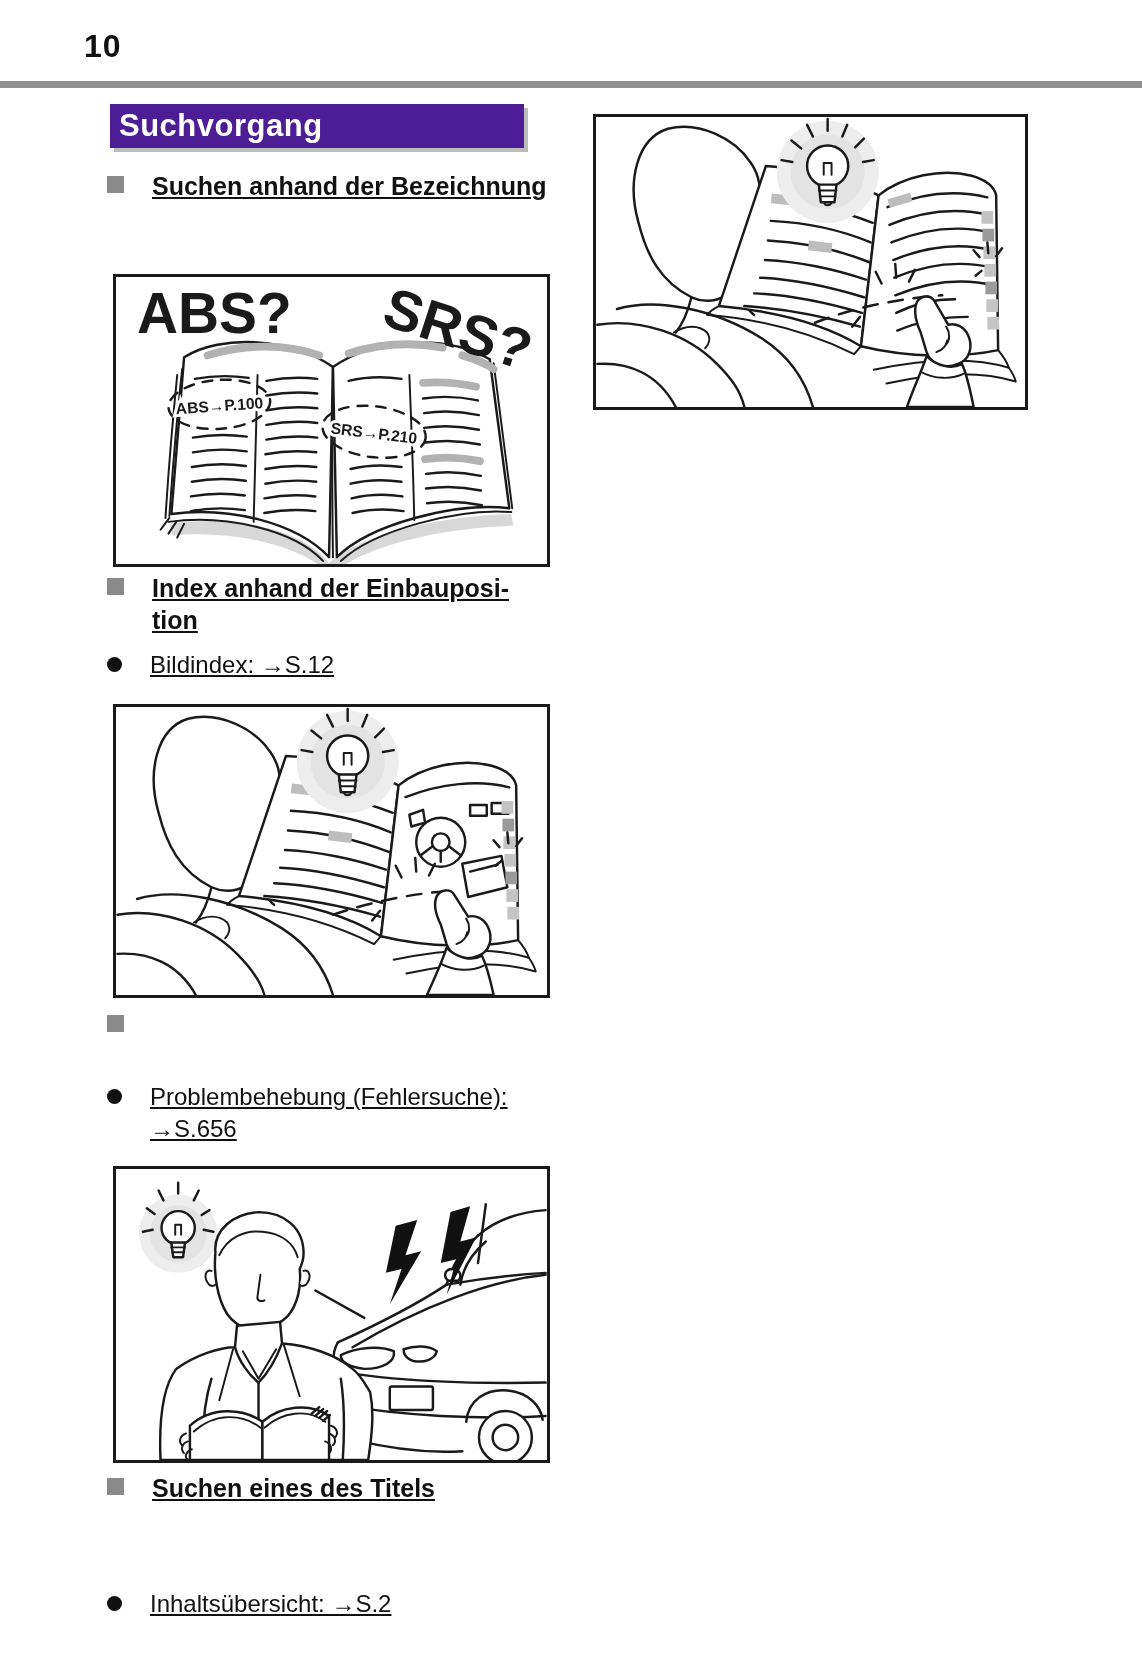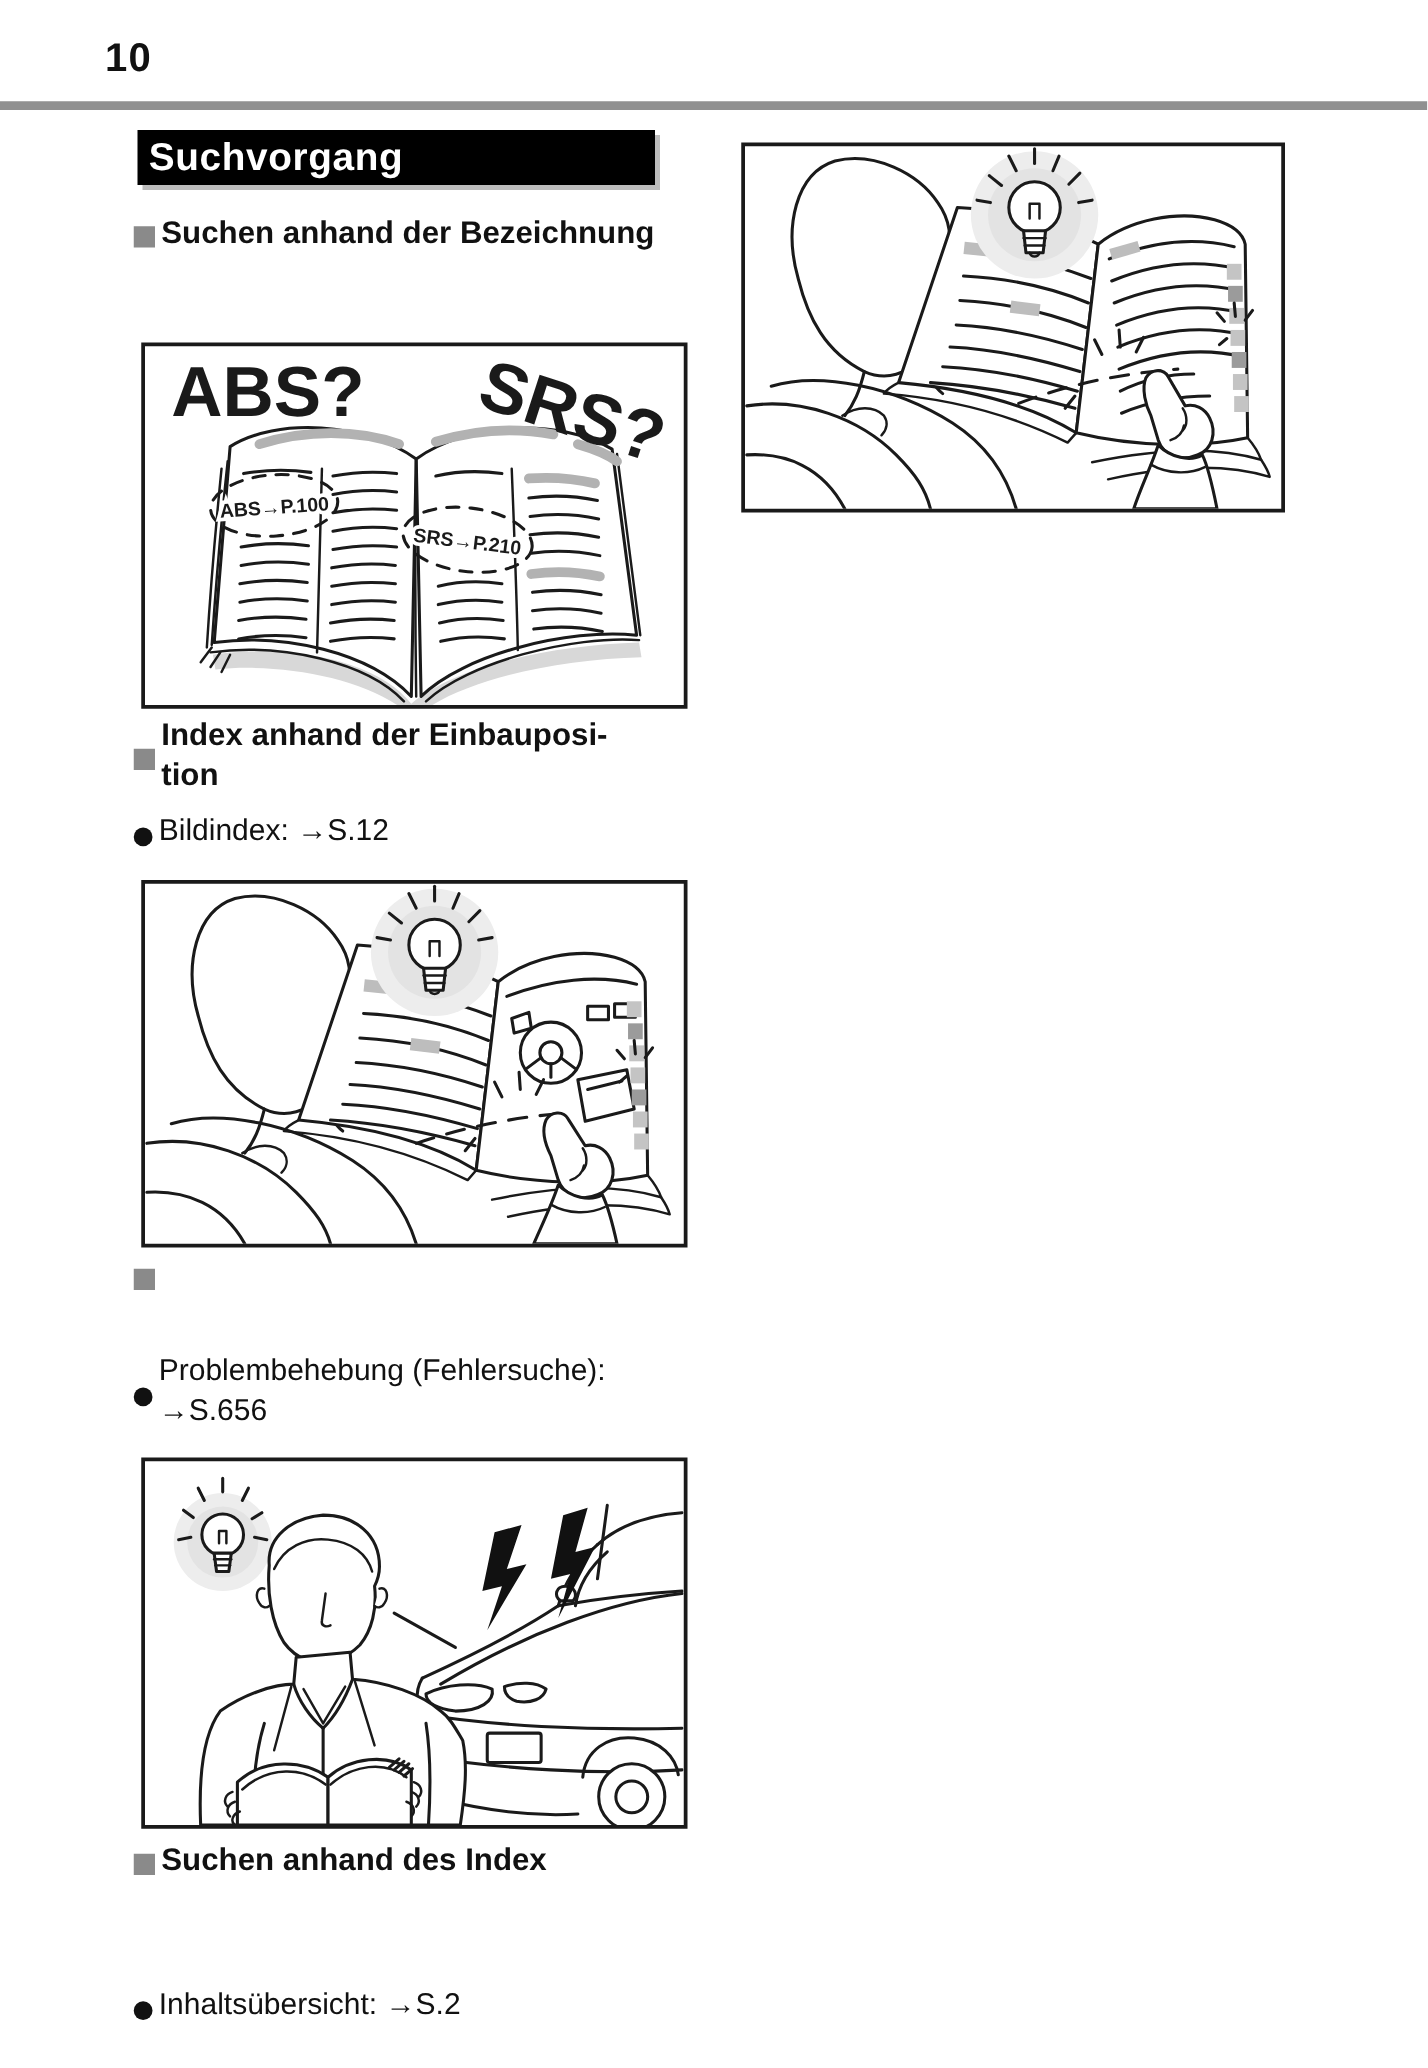--- a/index.html
+++ b/index.html
@@ -1,23 +1,23 @@
 <!DOCTYPE html>
 <html><head>
 <meta charset="utf-8">
 <style>
   html,body{margin:0;padding:0;background:#fff;}
   .page{position:relative;width:1142px;height:1654px;background:#fff;overflow:hidden;
         font-family:"Liberation Sans","DejaVu Sans",sans-serif;color:#111;}
   .pagenum{position:absolute;left:66px;top:28px;font-size:32px;font-weight:bold;letter-spacing:1px;margin-left:18px;}
   .rule{position:absolute;left:0;top:81px;width:1142px;height:7px;background:#909090;}
-  .banner{position:absolute;left:110px;top:104px;width:414px;height:44px;background:#000000;
+  .banner{position:absolute;left:110px;top:104px;width:414px;height:44px;background:#4c1d95;
           box-shadow:4px 4px 0 #bcbcbc;display:flex;align-items:center;padding-left:9px;box-sizing:border-box;}
   .banner span{color:#fff;font-size:31px;font-weight:bold;letter-spacing:.5px;}
-  .row{position:absolute;left:107px;display:flex;gap:5px;align-items:center;width:460px;}
+  .row{position:absolute;left:107px;display:flex;gap:28px;align-items:flex-start;width:460px;text-decoration:underline;}
   .htext{font-size:25px;font-weight:bold;line-height:32px;white-space:pre-line;}
   .btext{font-size:24px;line-height:32px;white-space:pre-line;}
   .sq{flex:0 0 17px;width:17px;height:17px;background:#8a8a8a;margin-top:6px;}
   .dot{flex:0 0 15px;width:15px;height:15px;background:#111;border-radius:50%;margin-top:8px;}
   .imgbox{position:absolute;margin:0;border:3px solid #1a1a1a;background:#fff;box-sizing:border-box;}
   .imgbox svg{display:block;width:100%;height:100%;}
   .ln{stroke:#1a1a1a;stroke-width:2.5;fill:none;stroke-linecap:round;stroke-linejoin:round;}
   .lnf{stroke:#1a1a1a;stroke-width:2.5;fill:#fff;stroke-linecap:round;stroke-linejoin:round;}
   .thin{stroke-width:2;}
   .gray{stroke:#b2b2b2;stroke-width:8;fill:none;stroke-linecap:round;}
@@ -303,21 +303,21 @@
           <path d="M218,262 C224,264 226,270 222,274"></path>
             <path d="M216,270 C222,272 224,278 220,282"></path>
             <path d="M212,278 C218,280 220,286 216,290"></path>
         </g>
       </g>
     </svg>
   </figure>
 
   <div class="row" style="top:1472px">
     <span class="sq"></span>
-    <span class="htext">Suchen anhand des Index</span>
+    <span class="htext">Suchen eines des Titels</span>
   </div>
   <div class="row" style="top:1588px">
     <span class="dot"></span>
     <span class="btext">Inhaltsübersicht: →S.2</span>
   </div>
 
   <figure class="imgbox" style="left:593px;top:114px;width:435px;height:296px">
     <svg viewBox="0 0 435 296">
       <g class="ln">
         <path d="M0,212 C45,205 92,222 122,252 C138,268 146,280 150,296"></path>

